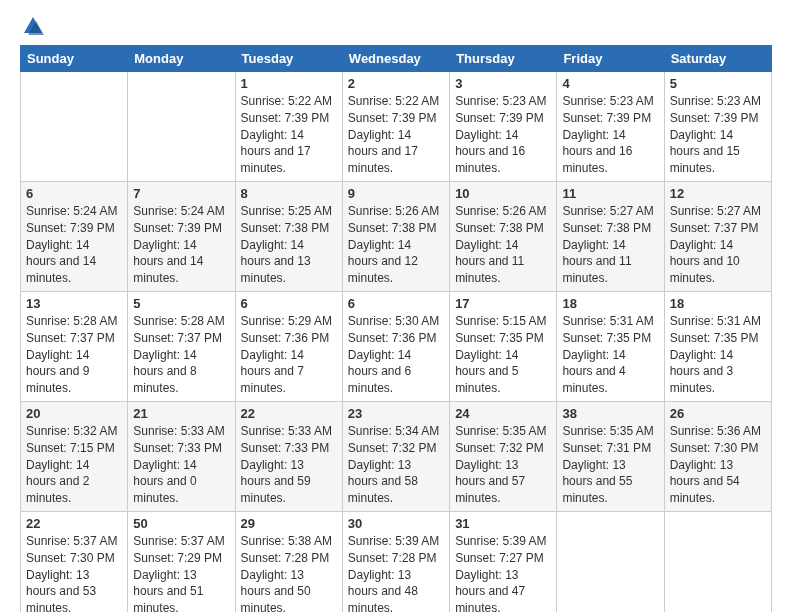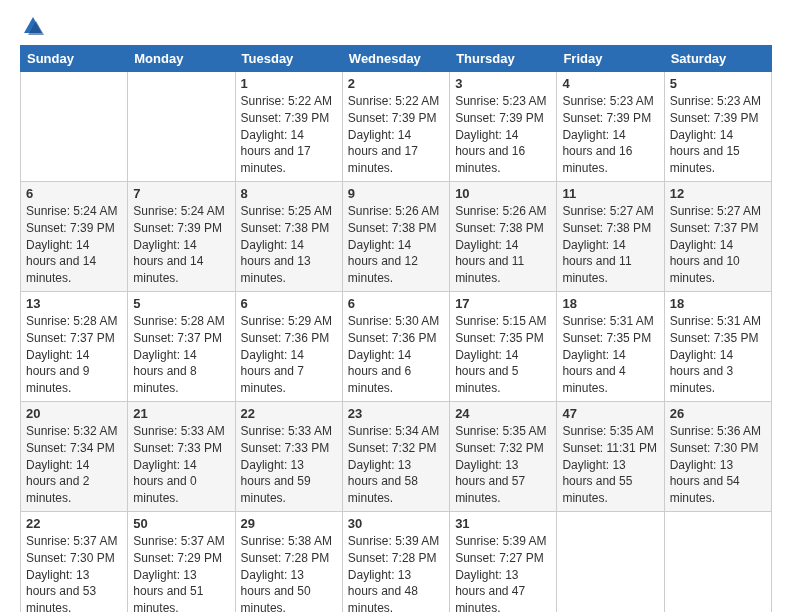--- a/index.html
+++ b/index.html
@@ -277,21 +277,21 @@
             <div class="day-detail">Sunrise: 5:31 AM
 Sunset: 7:35 PM
 Daylight: 14 hours
 and 3 minutes.</div>
           </td>
         </tr>
         <tr>
           <td class="alt-row">
             <span class="day-number">20</span>
             <div class="day-detail">Sunrise: 5:32 AM
-Sunset: 7:34 PM
+Sunset: 7:15 PM
 Daylight: 14 hours
 and 2 minutes.</div>
           </td>
           <td class="alt-row">
             <span class="day-number">21</span>
             <div class="day-detail">Sunrise: 5:33 AM
 Sunset: 7:33 PM
 Daylight: 14 hours
 and 0 minutes.</div>
           </td>
@@ -310,23 +310,23 @@
 and 58 minutes.</div>
           </td>
           <td class="alt-row">
             <span class="day-number">24</span>
             <div class="day-detail">Sunrise: 5:35 AM
 Sunset: 7:32 PM
 Daylight: 13 hours
 and 57 minutes.</div>
           </td>
           <td class="alt-row">
-            <span class="day-number">47</span>
+            <span class="day-number">38</span>
             <div class="day-detail">Sunrise: 5:35 AM
-Sunset: 11:31 PM
+Sunset: 7:31 PM
 Daylight: 13 hours
 and 55 minutes.</div>
           </td>
           <td class="alt-row">
             <span class="day-number">26</span>
             <div class="day-detail">Sunrise: 5:36 AM
 Sunset: 7:30 PM
 Daylight: 13 hours
 and 54 minutes.</div>
           </td>

